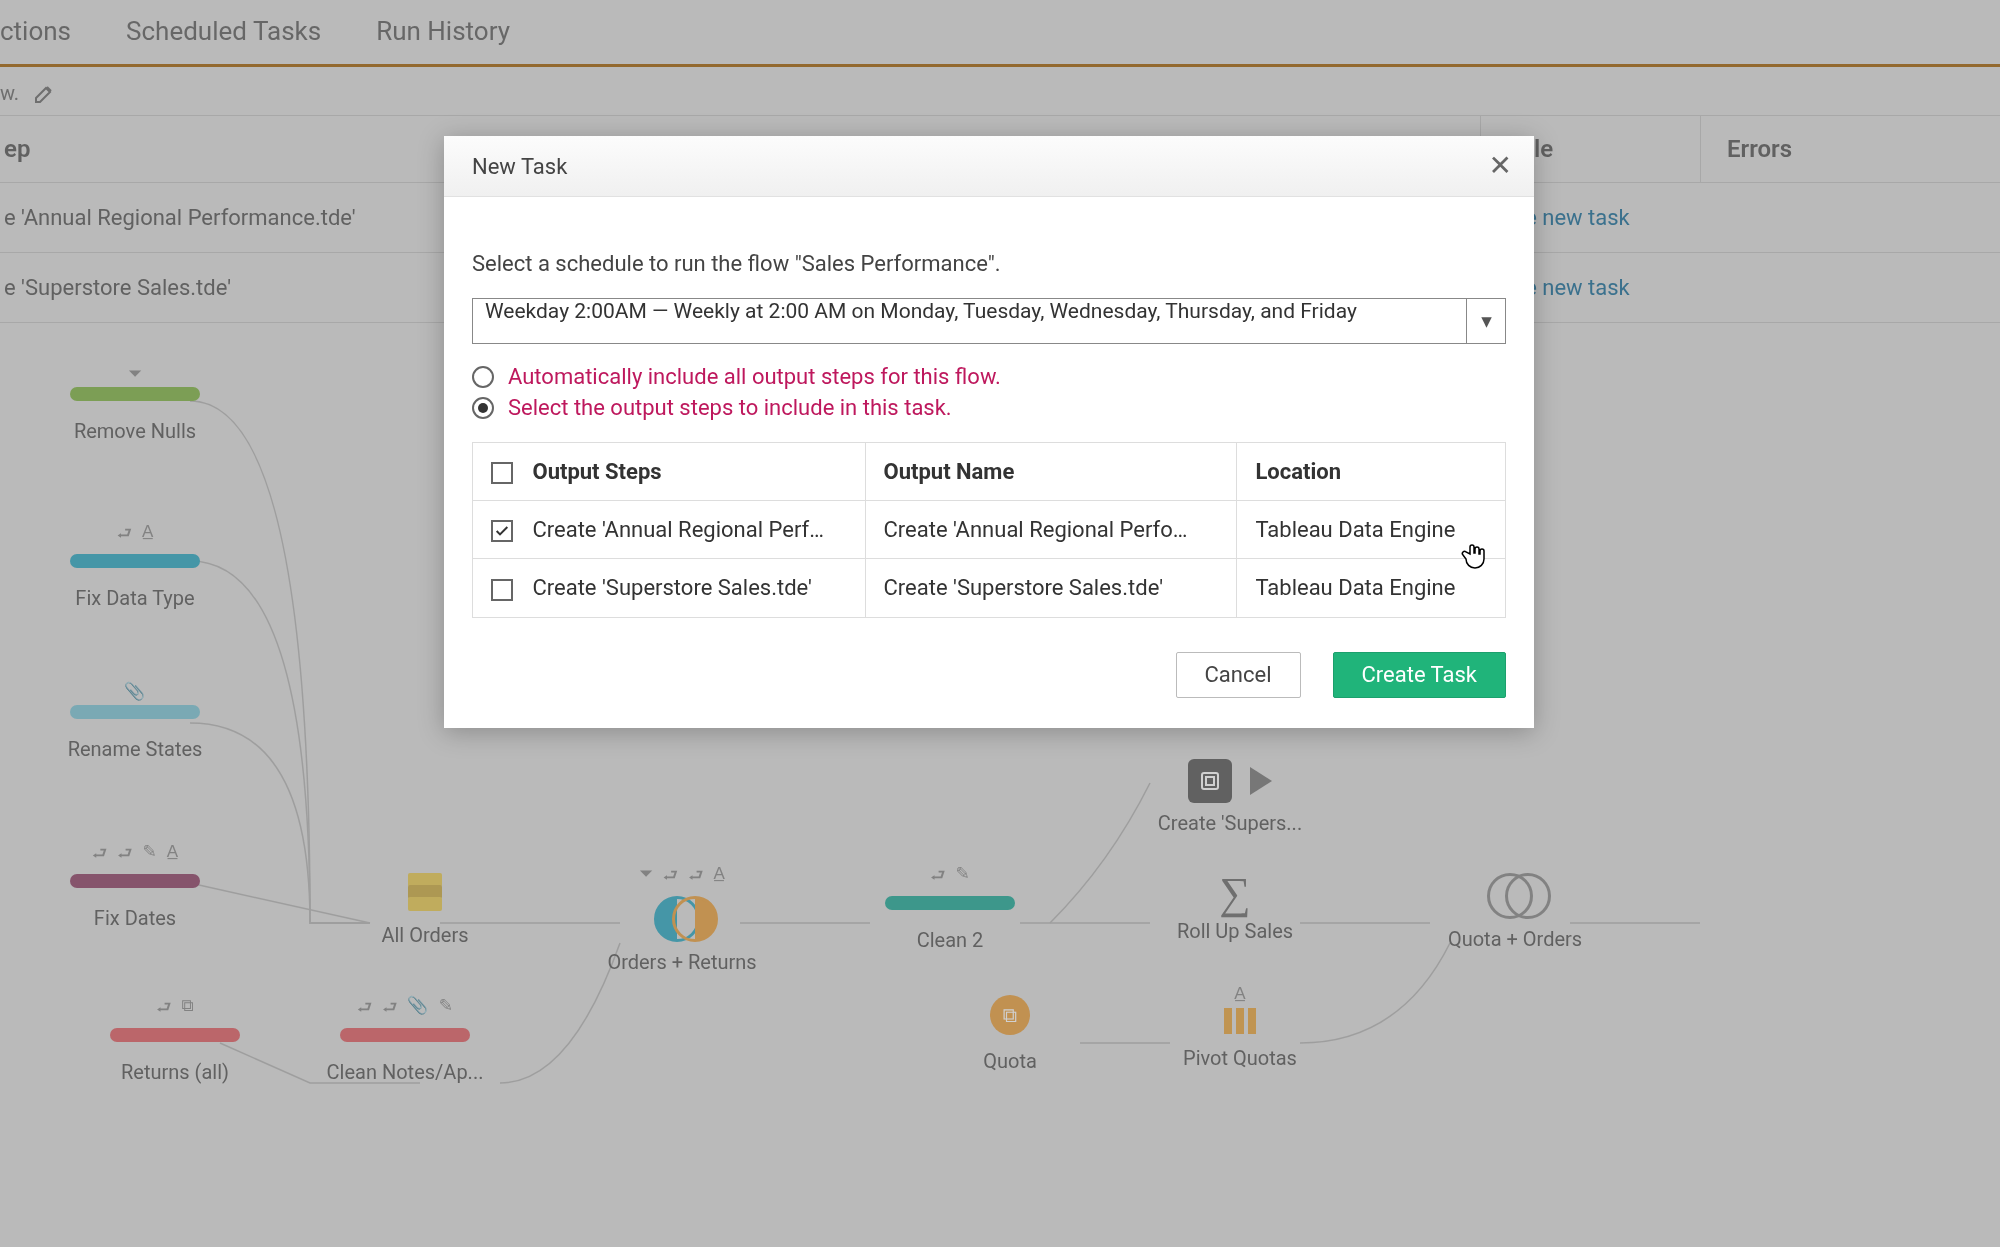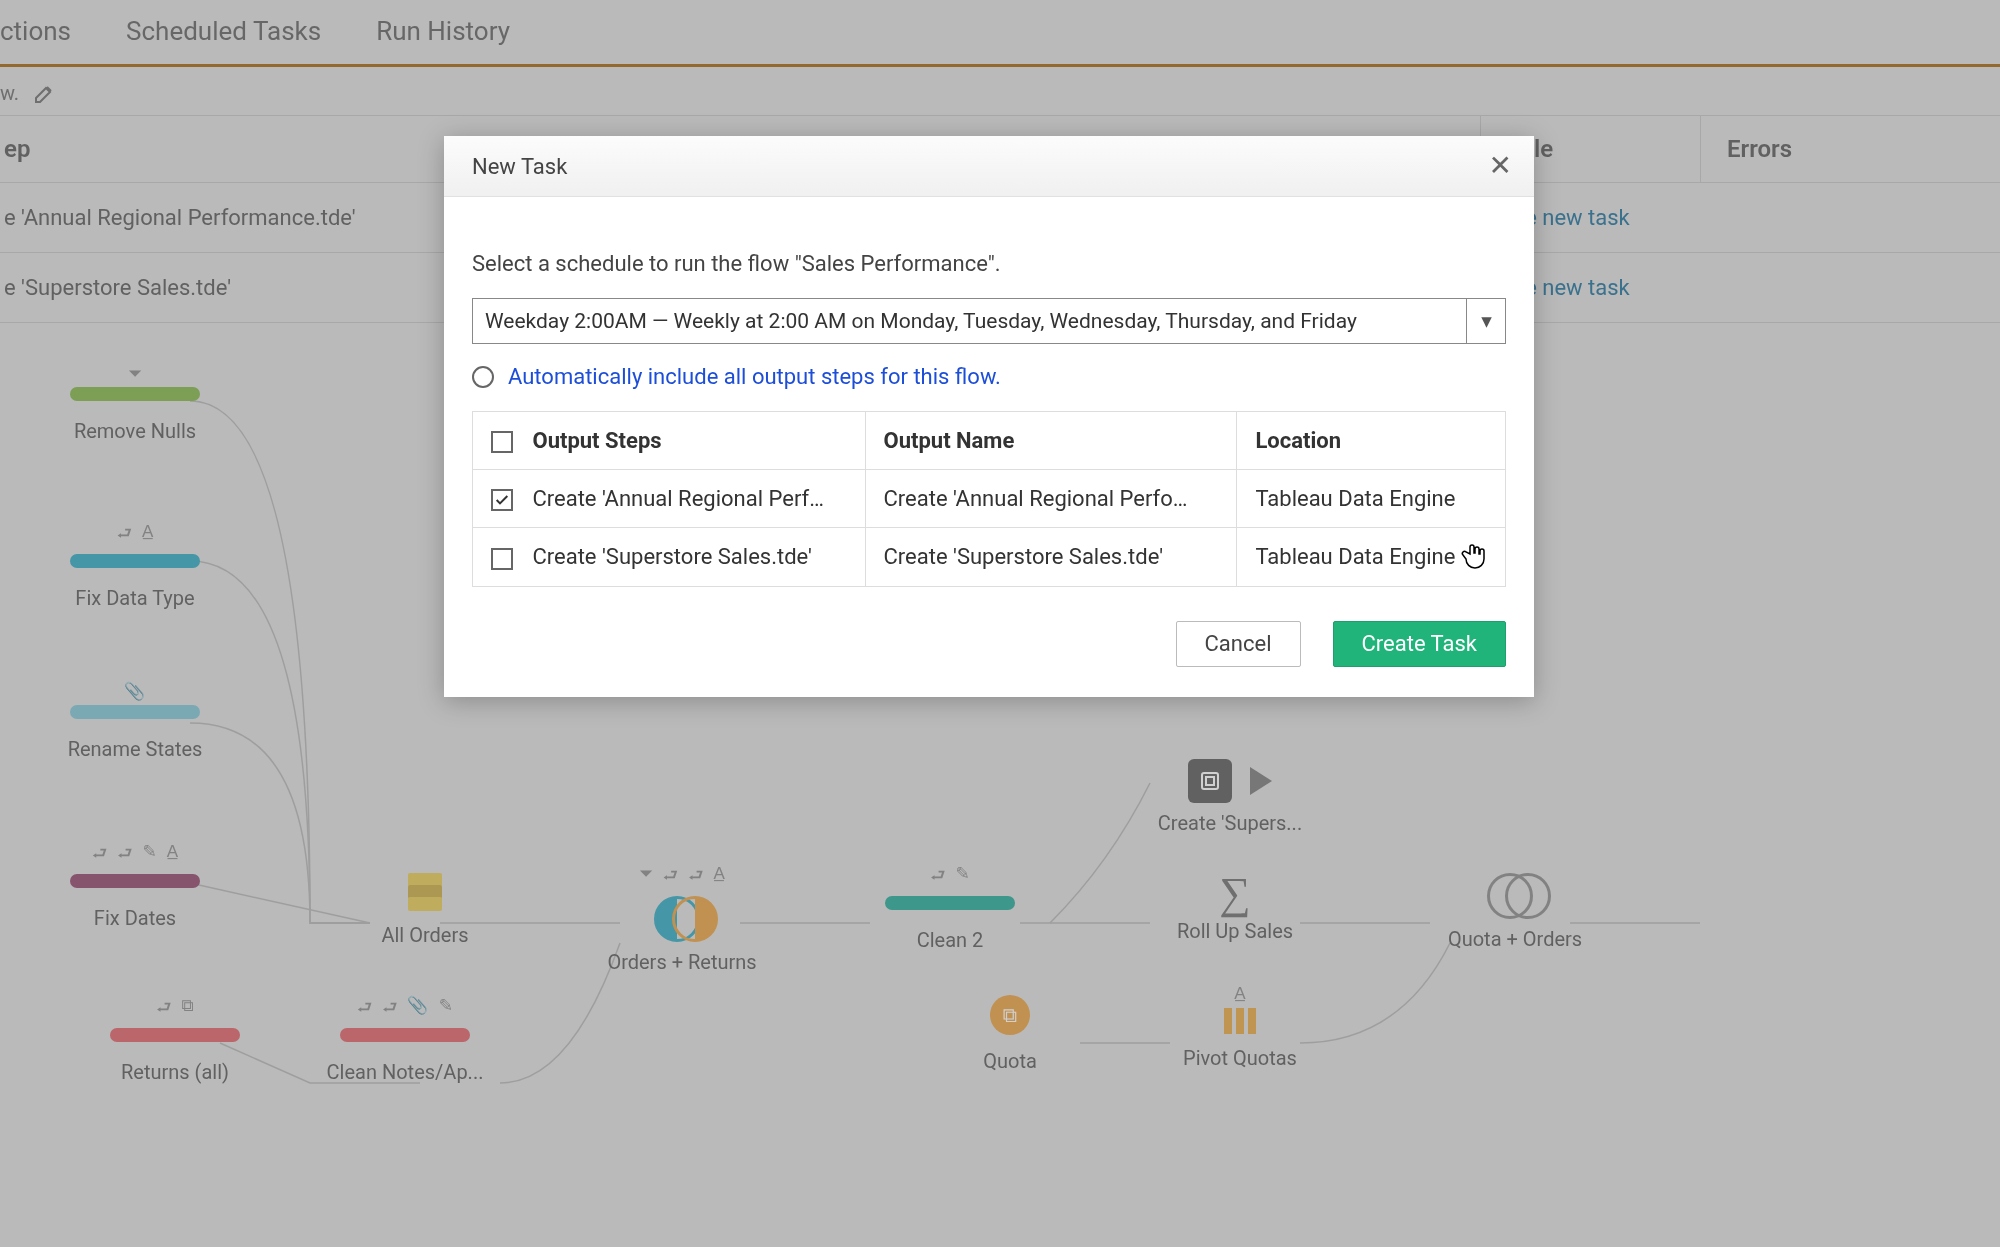--- a/index.html
+++ b/index.html
@@ -158,21 +158,21 @@
     position:relative;
   }
   .sched-wrap{position:relative;}
   .sched-caret{
     position:absolute; right:0; top:0; width:40px; height:46px;
     border-left:1px solid #888;
     display:flex;align-items:center;justify-content:center;
     pointer-events:none;
     color:#555;
   }
-  .radios { margin-top:20px; font-size:22px; color:#1d4ed8; }
+  .radios { margin-top:20px; font-size:22px; color:#be185d; }
   .radio-row{ display:flex; align-items:center; gap:14px; margin-bottom:6px; }
   .radio {
     width:22px;height:22px;border:2px solid #666;border-radius:50%;
     display:inline-flex;align-items:center;justify-content:center;
     flex-shrink:0;
   }
   .radio.checked::after{content:"";width:10px;height:10px;background:#333;border-radius:50%;}
 
   .outputs-table{
     width:100%; border:1px solid #ddd; border-collapse:collapse;
@@ -388,30 +388,34 @@
   <div class="overlay">
     <div class="modal">
       <div class="modal-header">
         <span>New Task</span>
         <span class="close-x">✕</span>
       </div>
       <div class="modal-body">
         <div class="instruction">Select a schedule to run the flow "Sales Performance".</div>
 
         <div class="sched-wrap">
-          <div class="sched-select" style="display:flex;align-items:center;">
+          <div class="sched-select" style="display:flex;align-items:flex-start;">
             <span>Weekday 2:00AM — Weekly at 2:00 AM on Monday, Tuesday, Wednesday, Thursday, and Friday</span>
           </div>
           <div class="sched-caret">▾</div>
         </div>
 
         <div class="radios">
           <div class="radio-row">
             <span class="radio"></span>
             <span>Automatically include all output steps for this flow.</span>
+          </div>
+          <div class="radio-row">
+            <span class="radio checked"></span>
+            <span>Select the output steps to include in this task.</span>
           </div>
         </div>
 
         <table class="outputs-table">
           <colgroup>
               <col style="width:38%">
               <col style="width:36%">
               <col style="width:26%">
             </colgroup>
           <thead>

